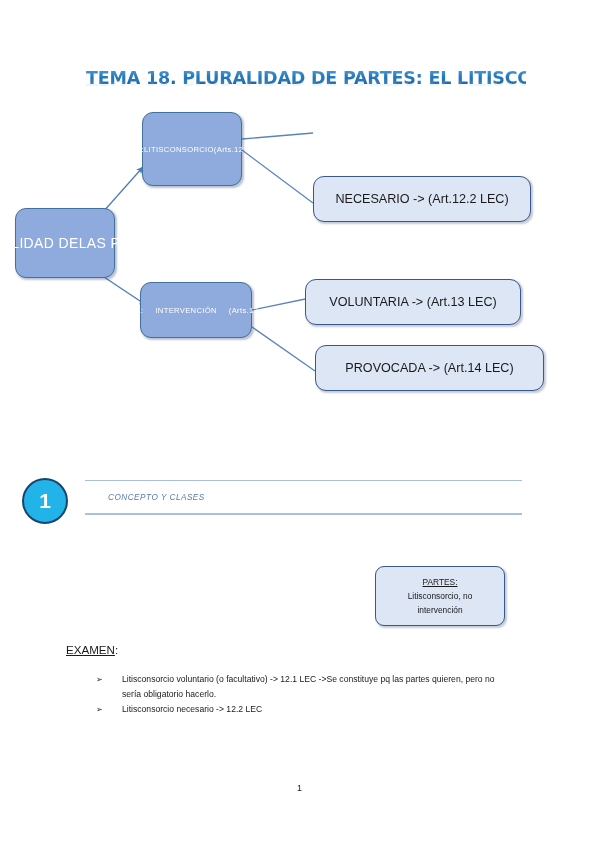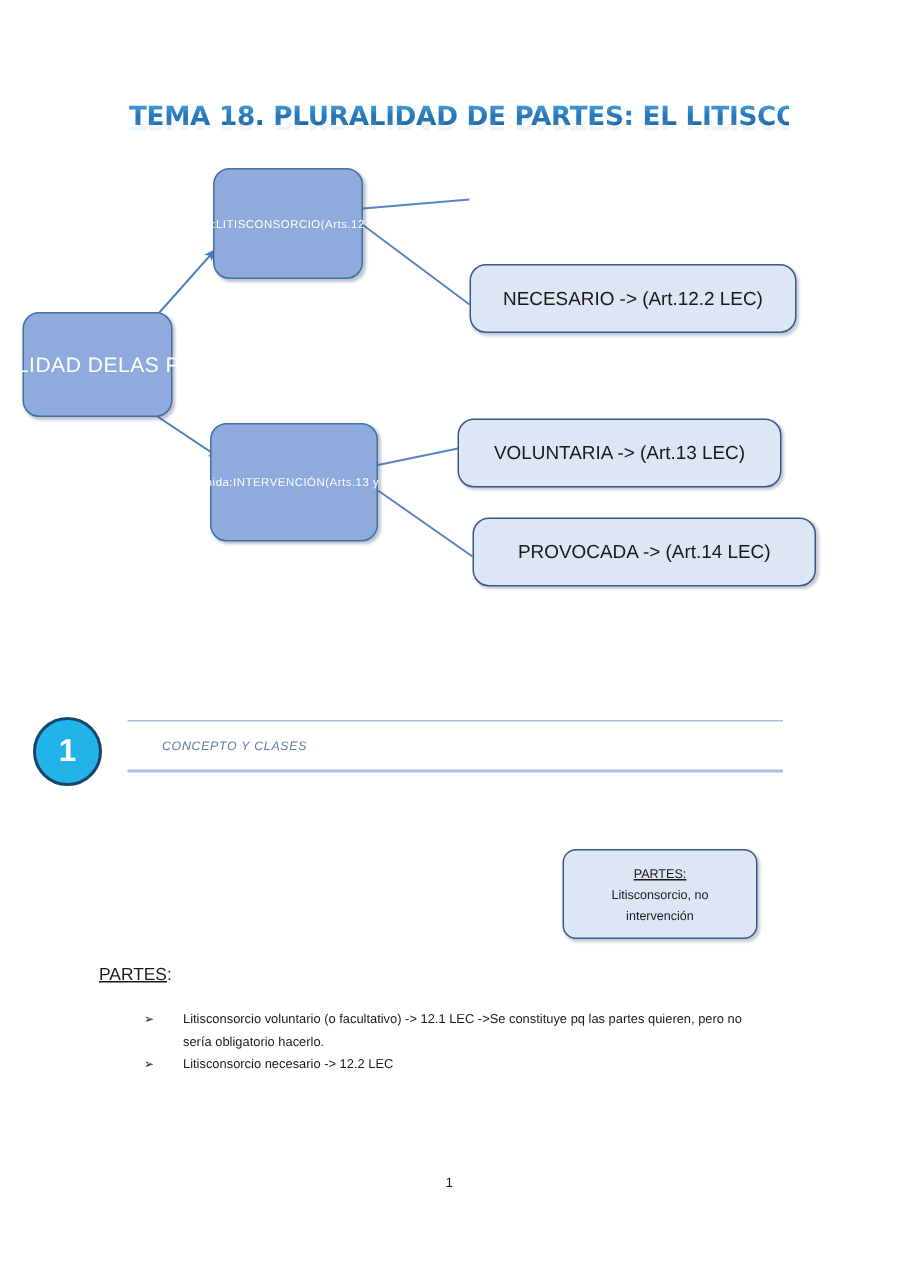--- a/index.html
+++ b/index.html
@@ -108,21 +108,21 @@
     border: 1.3px solid #39588c;
     color: #1a1a1a;
     box-shadow: 1.5px 1.5px 2px rgba(60,80,120,0.3);
     font-size: 12.6px;
     white-space: nowrap;
   }
 
   
   #node-root       { left: 15px;  top: 103px; width: 100px; height: 70px; }
   #node-inicial    { left: 142px; top: 7px;   width: 100px; height: 74px; }
-  #node-sobrev     { left: 140px; top: 177px; width: 112px; height: 79px; }
+  #node-sobrev     { left: 140px; top: 177px; width: 112px; height: 56px; gap: 12px; }
   #node-voluntario { left: 313px; top: 8px;   width: 218px; height: 46px; }
   #node-necesario  { left: 313px; top: 71px;  width: 218px; height: 46px; }
   #node-voluntaria { left: 305px; top: 174px; width: 216px; height: 46px; }
   #node-provocada  { left: 315px; top: 240px; width: 229px; height: 46px; }
 
   
   .section-header {
     position: absolute;
     left: 22px;
     top: 478px;
@@ -306,21 +306,21 @@
   <div class="section-header">
     <div class="section-badge">1</div>
     <div class="section-rules">
       <div class="rule"></div>
       <div class="section-title">CONCEPTO Y CLASES</div>
       <div class="rule"></div>
     </div>
   </div>
 
 
-  <div class="clases-head"><span class="u">PARTES</span><span>:</span></div>
+  <div class="clases-head"><span class="u">EXAMEN</span><span>:</span></div>
 
   <div class="bullets">
     <div class="bullet-row">
       <span class="bullet-mark">➢</span>
       <span class="bullet-text">Litisconsorcio voluntario (o facultativo) -&gt; 12.1 LEC -&gt;Se constituye pq las partes quieren, pero no sería obligatorio hacerlo.</span>
     </div>
     <div class="bullet-row">
       <span class="bullet-mark">➢</span>
       <span class="bullet-text">Litisconsorcio necesario -&gt; 12.2 LEC</span>
     </div>

